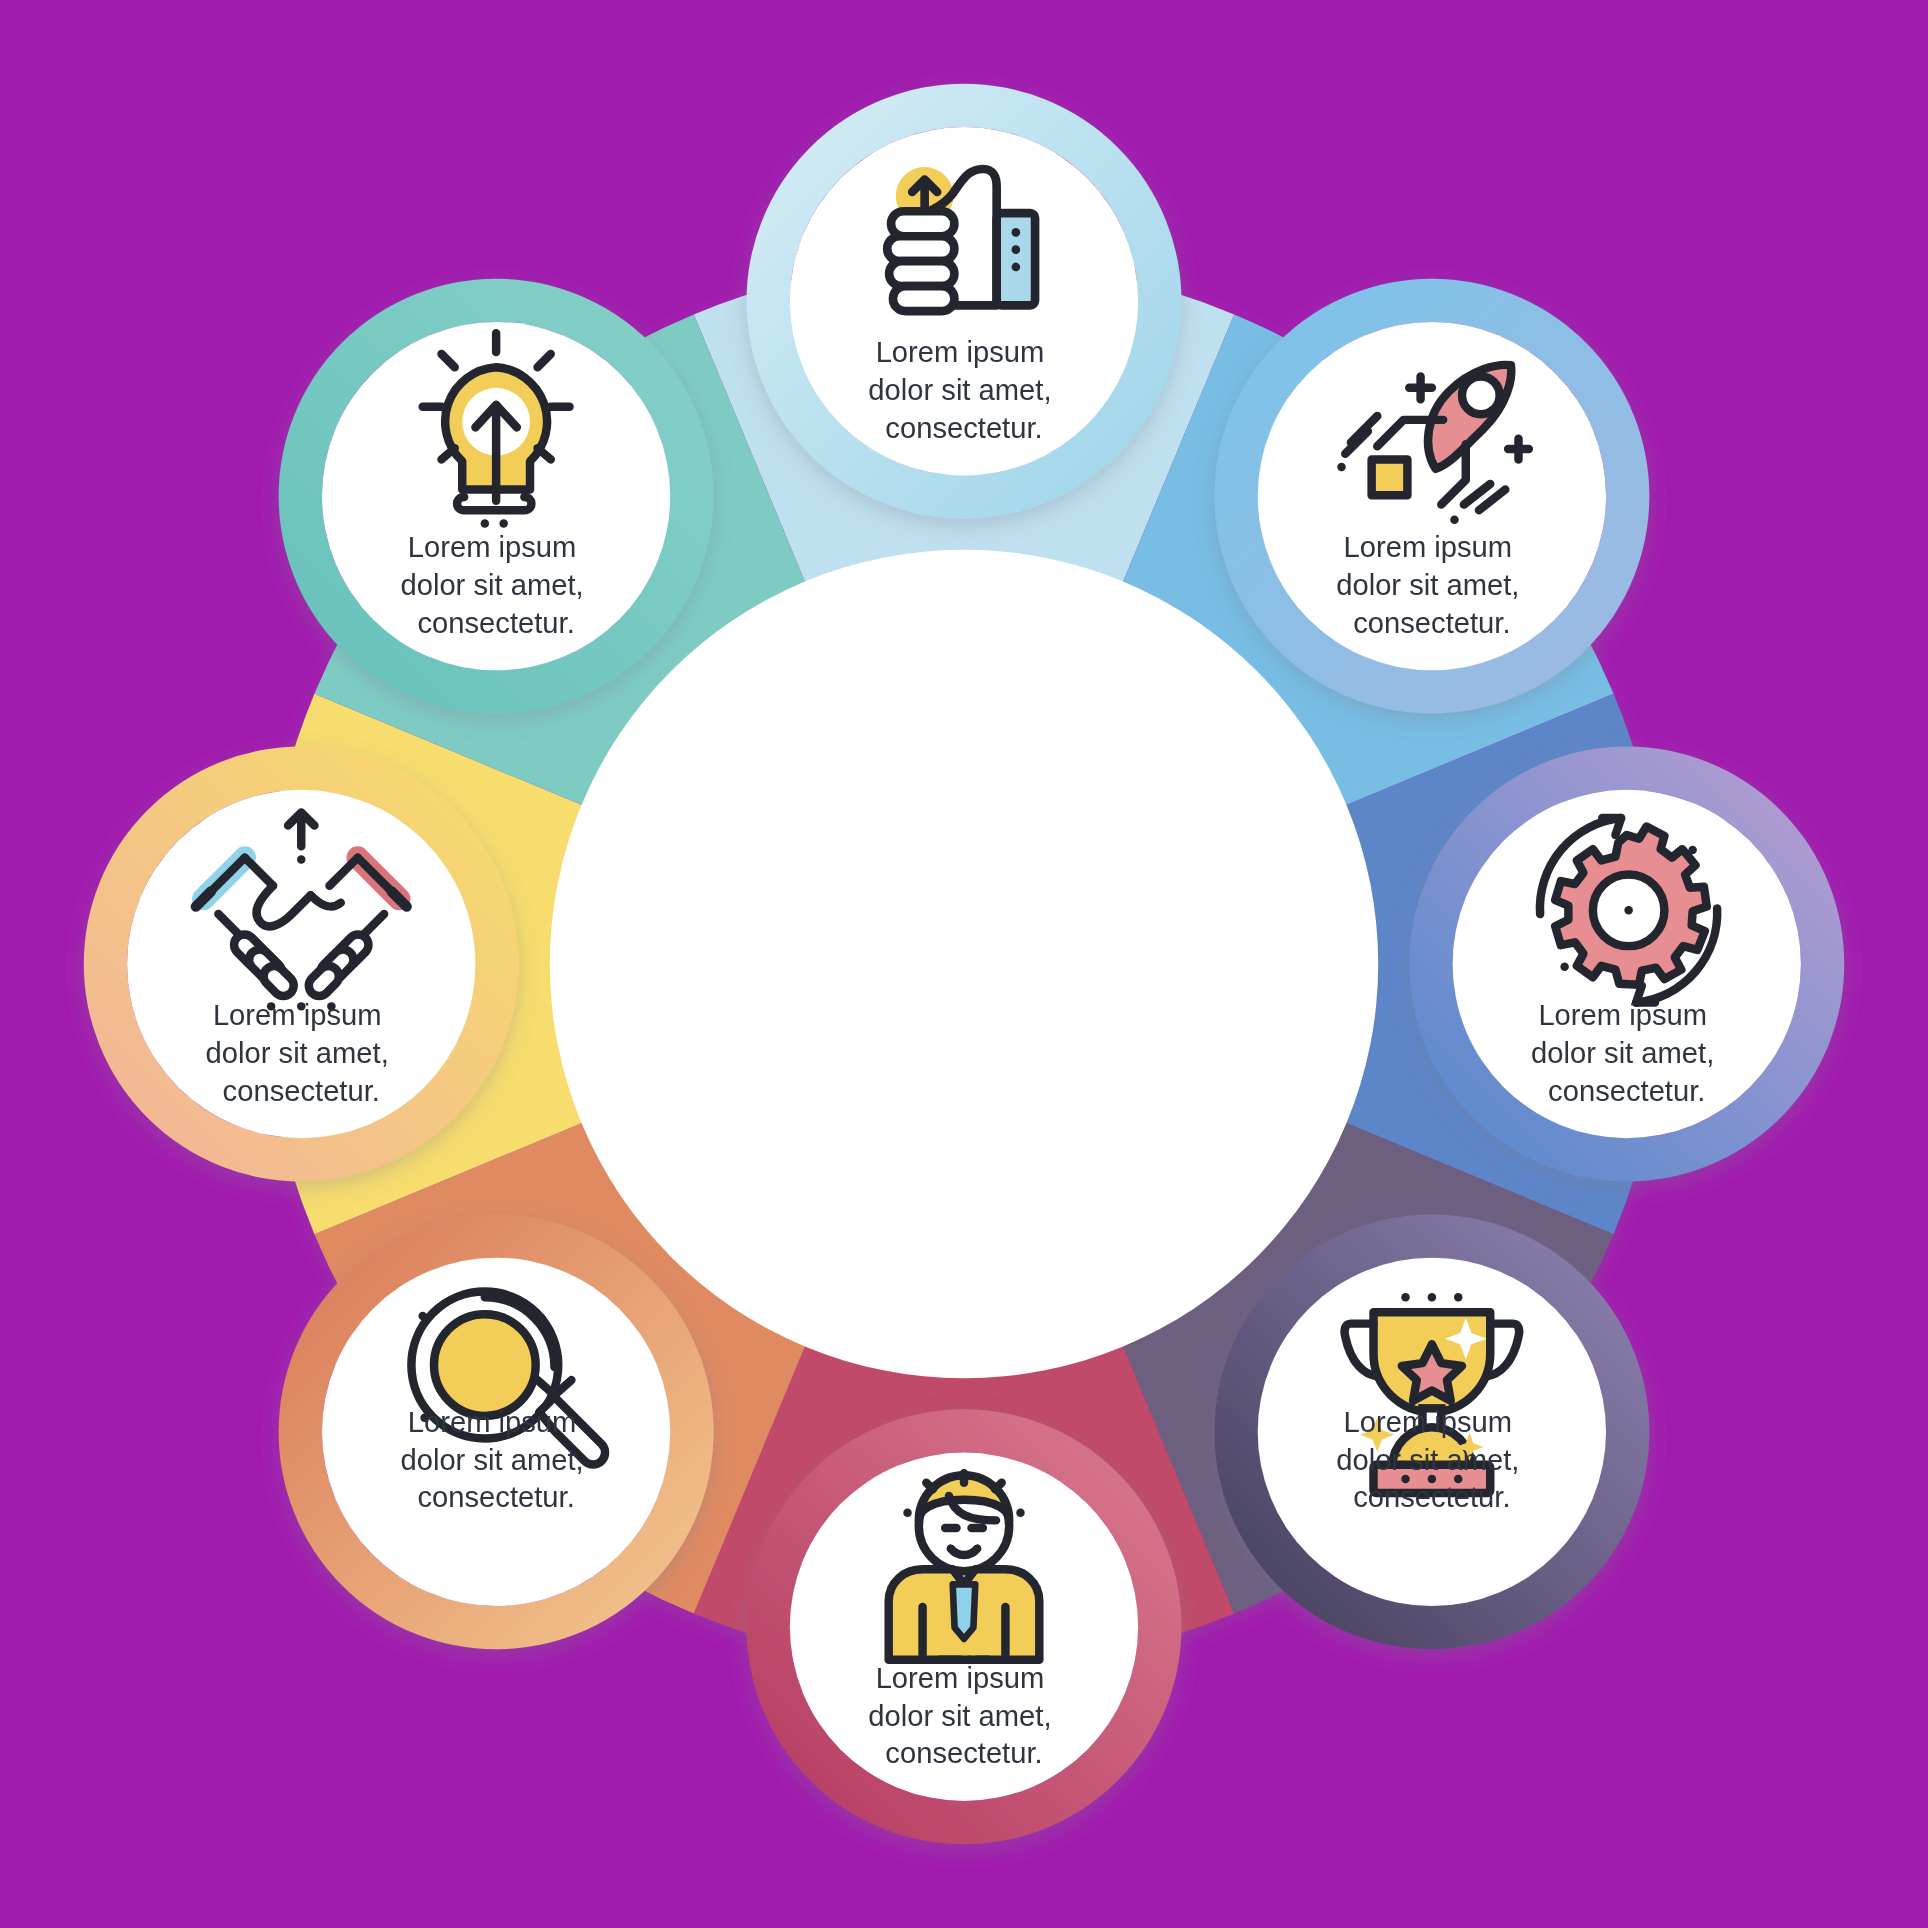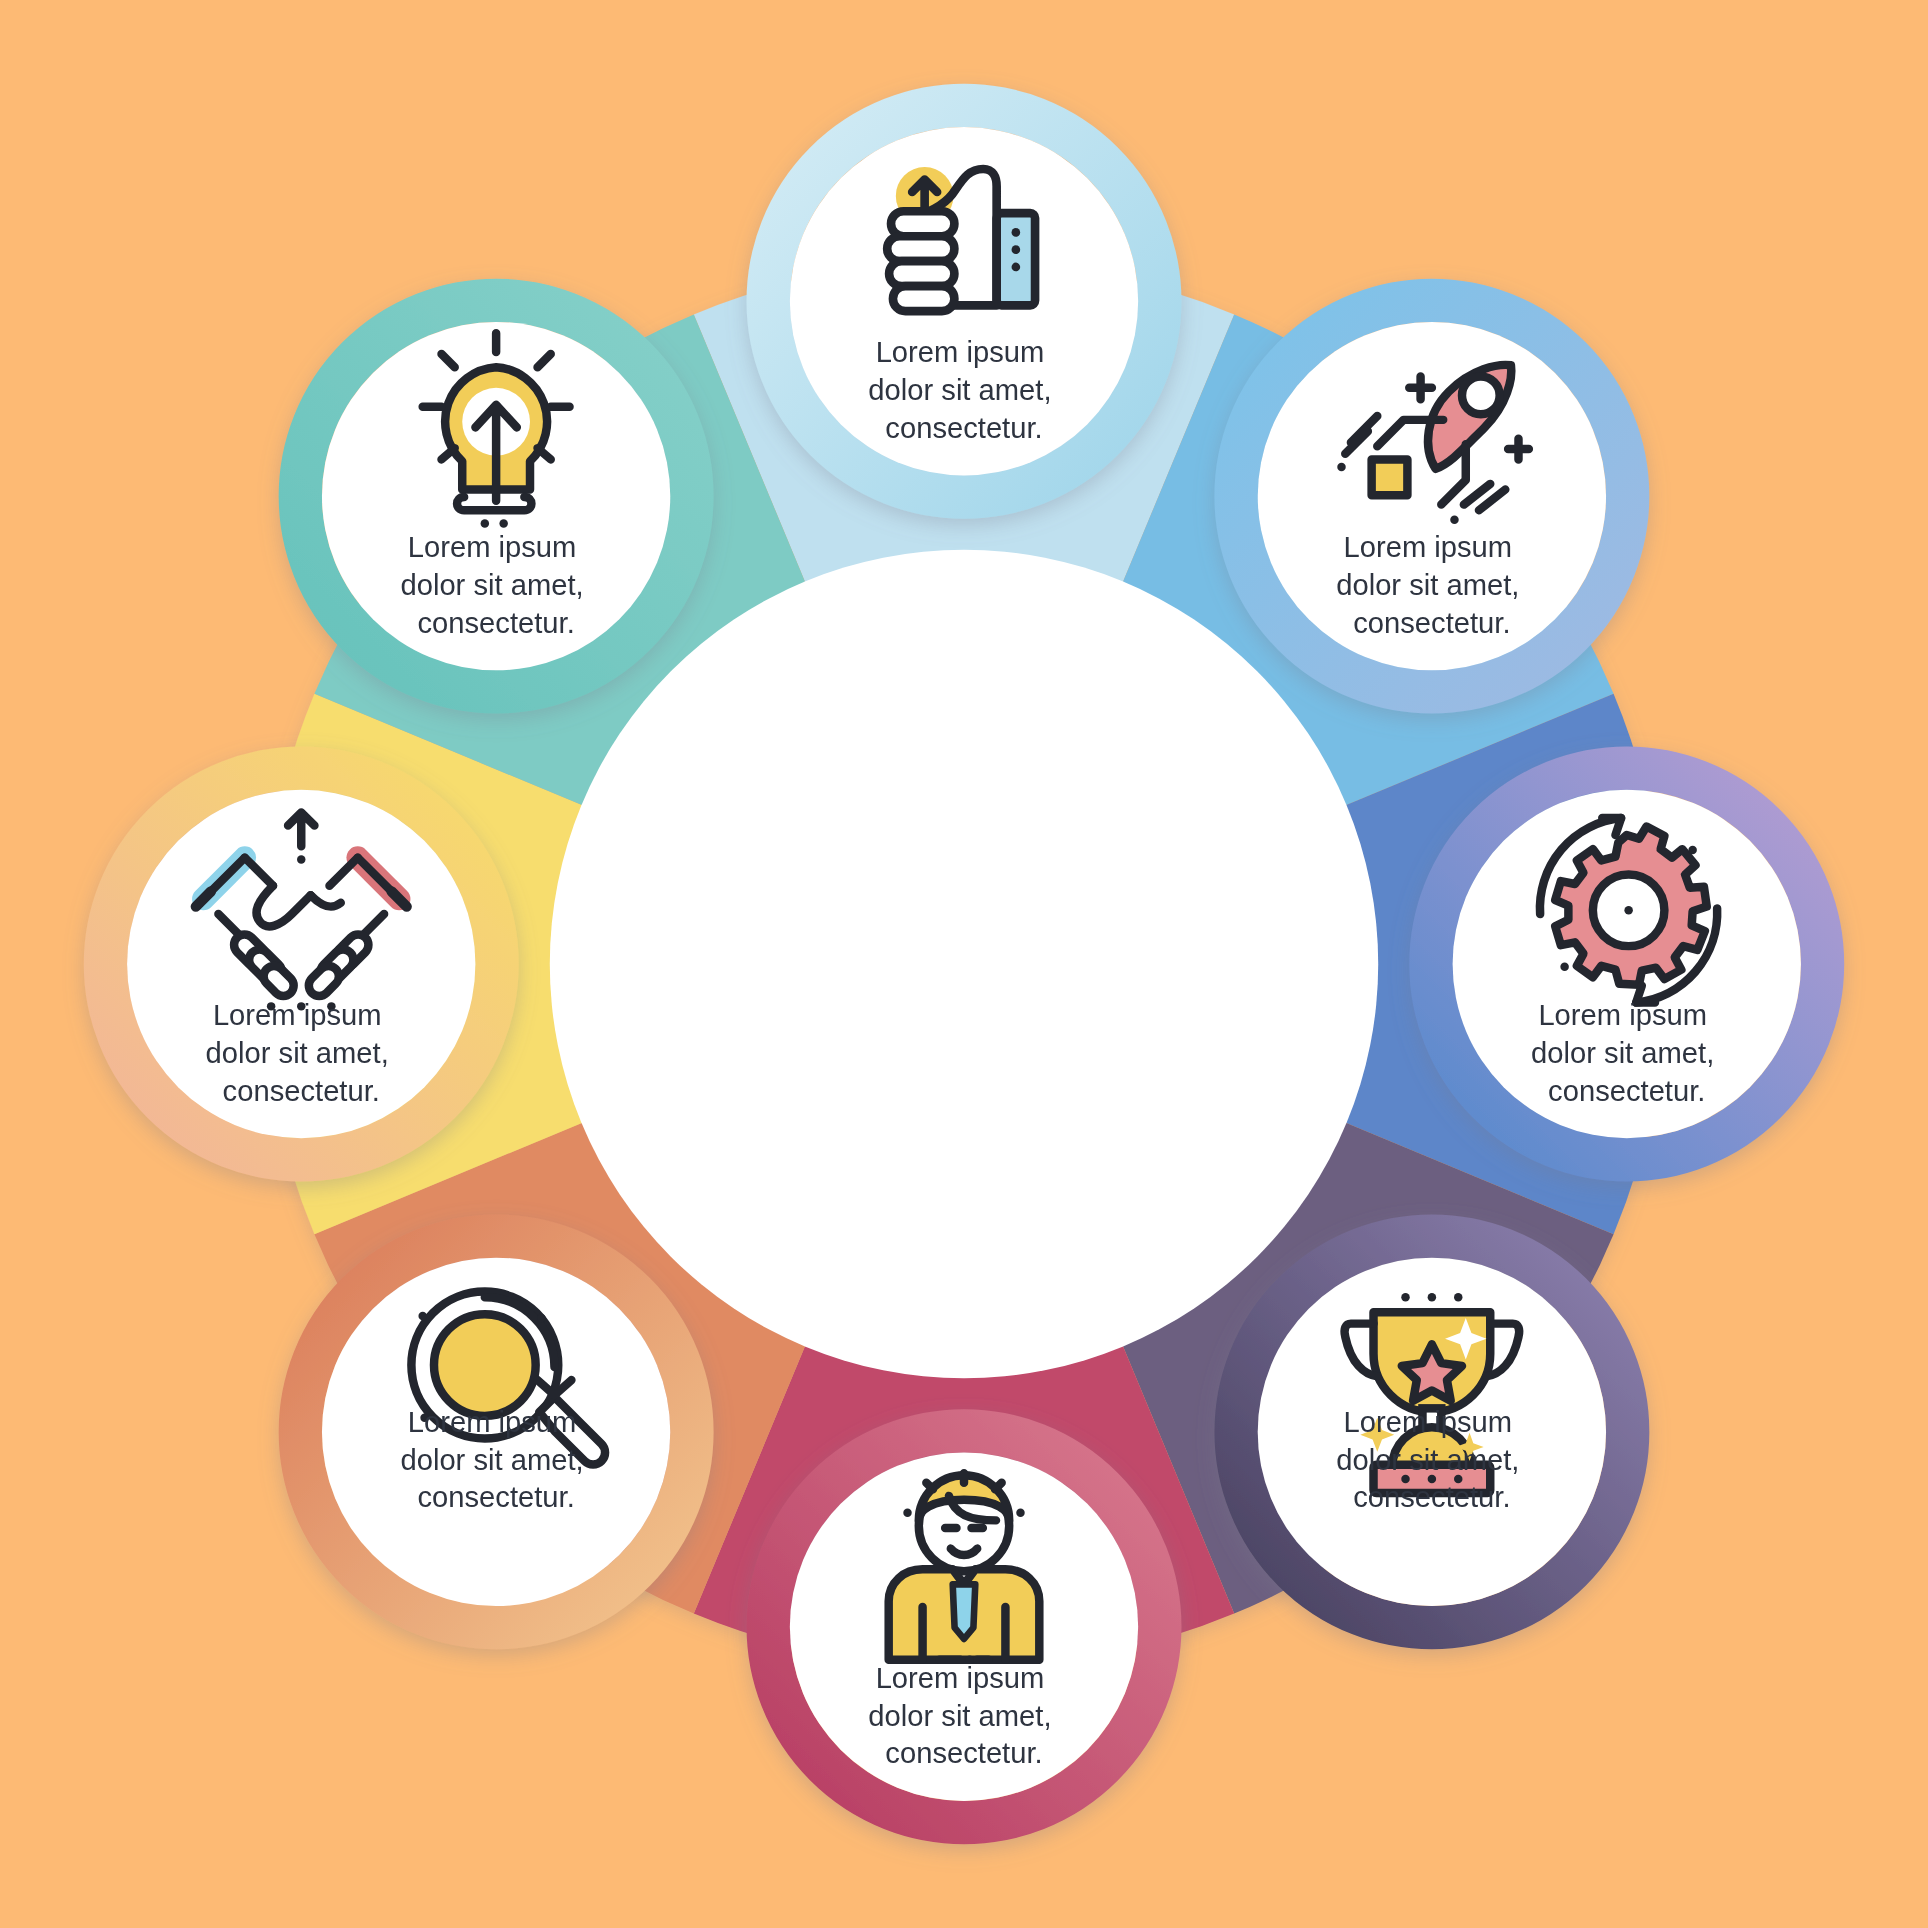--- a/index.html
+++ b/index.html
@@ -1,17 +1,17 @@
 <!DOCTYPE html>
 <html style="font-size:15px"><head>
 <meta charset="utf-8">
 <style>
   html,body{margin:0;padding:0;background:#ffffff;}
   body{width:1928px;height:1928px;overflow:hidden;font-family:"Liberation Sans",sans-serif;}
-  #stage{position:relative;width:1928px;height:1928px;background:#fdba74;}
+  #stage{position:relative;width:1928px;height:1928px;background:#a21caf;}
   #stage svg{display:block;}
   .node-text{font-family:"Liberation Sans",sans-serif;font-size:31px;fill:#2e3440;}
   .node-text tspan{font-family:"Liberation Sans",sans-serif;}
 </style>
 </head>
 <body>
 
 <div id="stage">
 <svg width="1928" height="1928" viewBox="0 0 2048 2048" xmlns="http://www.w3.org/2000/svg">
   <defs>

